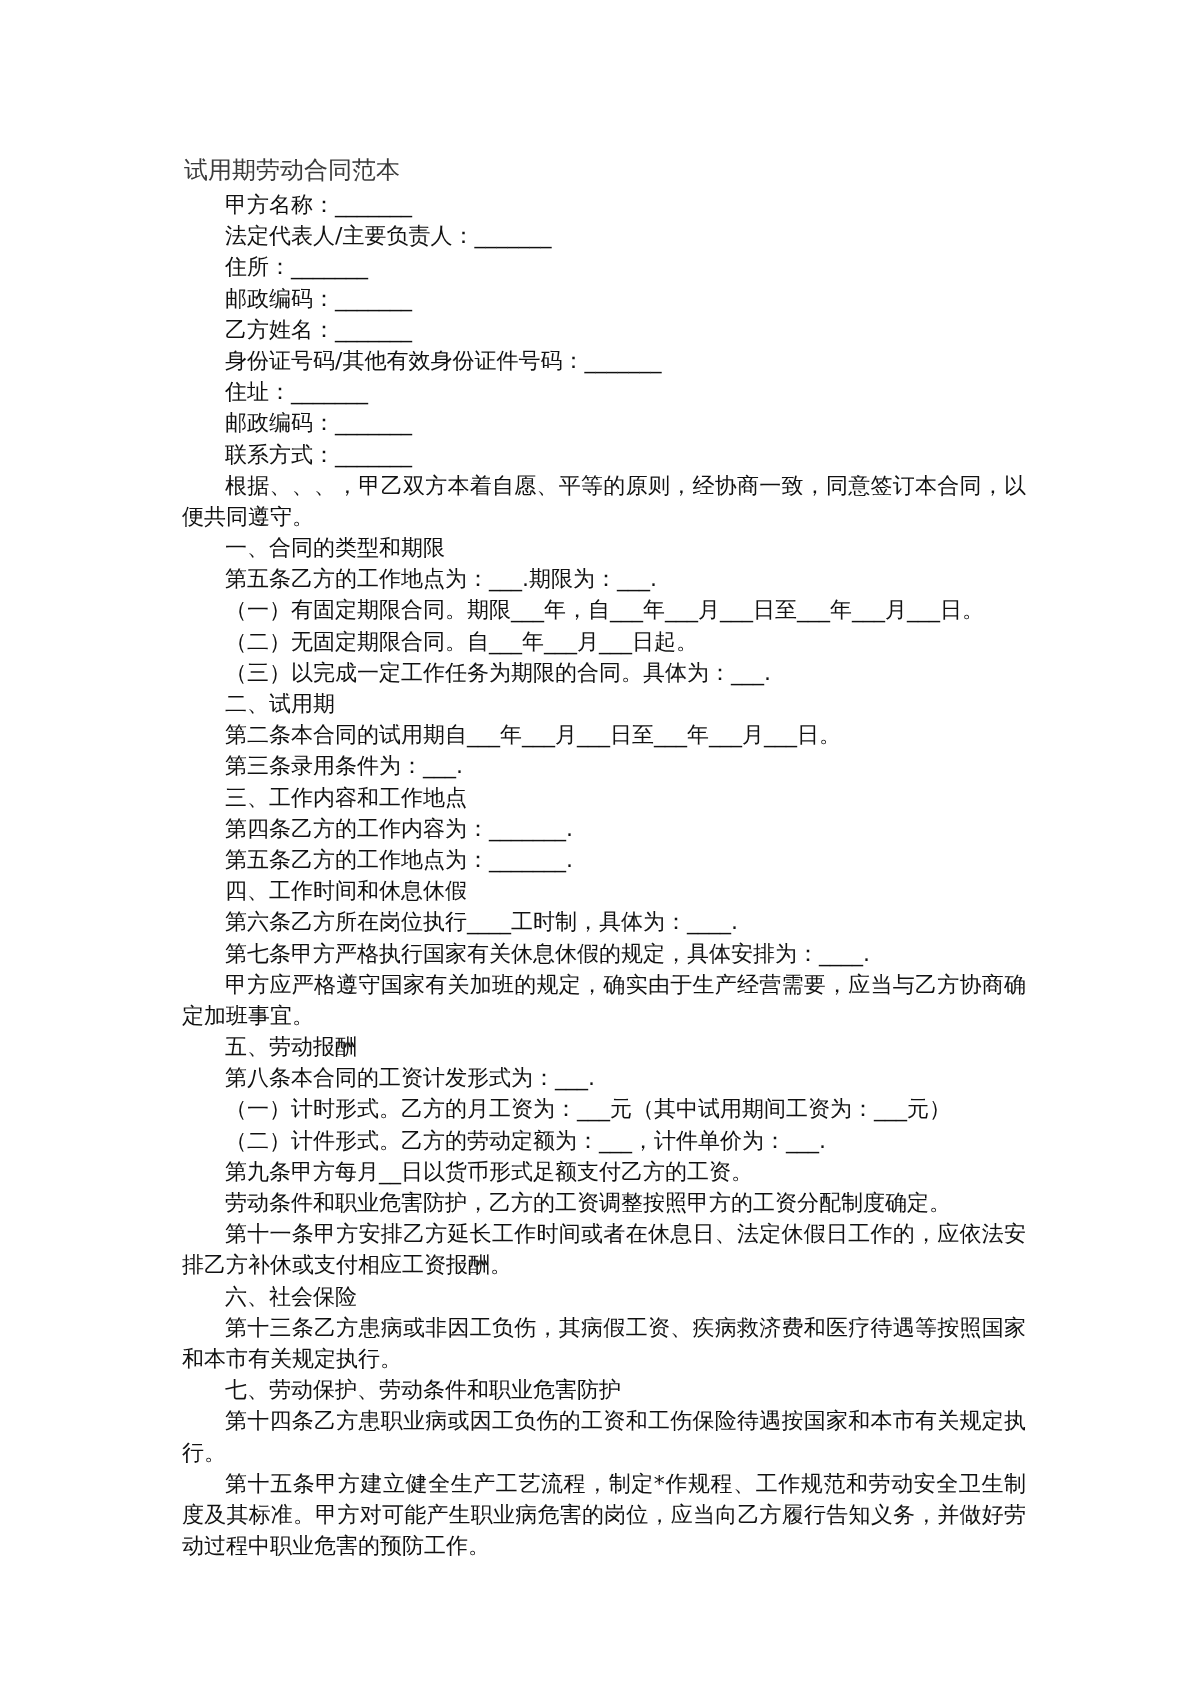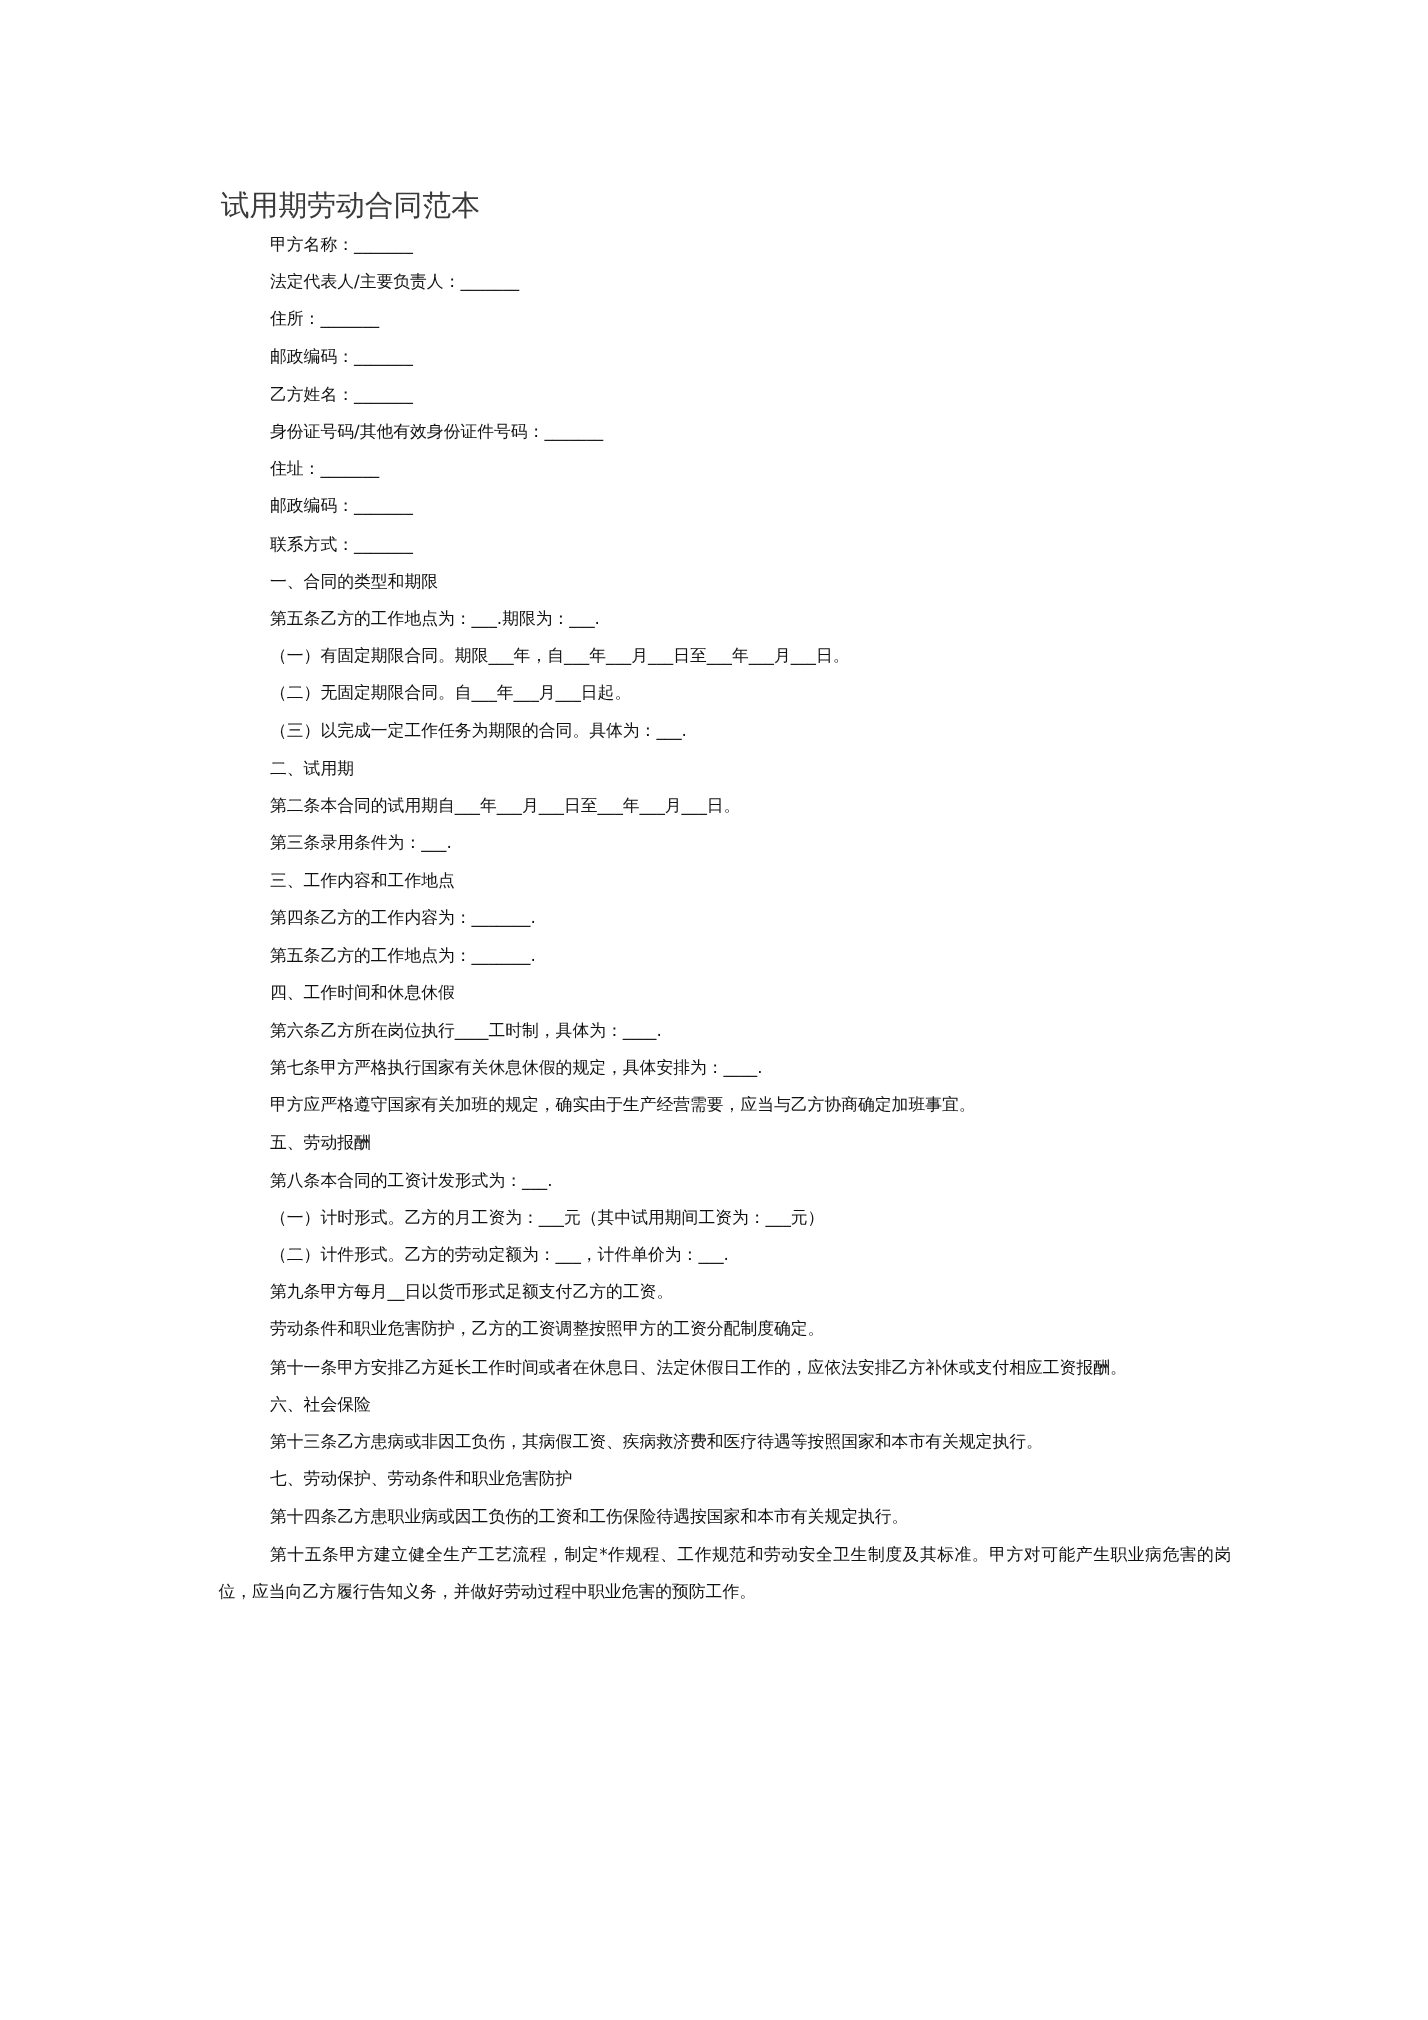--- a/index.html
+++ b/index.html
@@ -2,46 +2,47 @@
 <html><head>
 <meta charset="utf-8">
 <style>
   html, body { margin: 0; padding: 0; background: #ffffff; }
   body { width: 1190px; height: 1683px; position: relative; overflow: hidden; }
   .page {
     position: absolute; left: 0; top: 0; width: 1190px; height: 1683px; background: #fff;
   }
   .title {
     position: absolute; left: 184px; top: 156px;
-    font-family: Liberation Sans, sans-serif;
+    font-family: Liberation Mono, monospace;
     font-size: 24px; line-height: 32px; color: #3a3a3a; font-weight: normal;
     margin: 0; white-space: nowrap;
   }
   .body {
     position: absolute; left: 182px; top: 189px; width: 844px;
     font-family: "DejaVu Sans", "Liberation Sans", sans-serif;
-    font-size: 14px; line-height: 31.19px; color: #111;
+    font-size: 22px; line-height: 31.19px; color: #111;
   }
   .p { margin: 0; text-indent: 43px; text-align: justify; word-break: break-all; }
 </style>
 </head>
 <body>
 
 <div class="page">
   <h1 class="title">试用期劳动合同范本</h1>
   <div class="body">
     <p class="p">甲方名称：_______</p>
     <p class="p">法定代表人/主要负责人：_______</p>
     <p class="p">住所：_______</p>
     <p class="p">邮政编码：_______</p>
     <p class="p">乙方姓名：_______</p>
     <p class="p">身份证号码/其他有效身份证件号码：_______</p>
     <p class="p">住址：_______</p>
     <p class="p">邮政编码：_______</p>
     <p class="p">联系方式：_______</p>
+    <p class="p">根据、、、，甲乙双方本着自愿、平等的原则，经协商一致，同意签订本合同，以便共同遵守。</p>
     <p class="p">一、合同的类型和期限</p>
     <p class="p">第五条乙方的工作地点为：___.期限为：___.</p>
     <p class="p">（一）有固定期限合同。期限___年，自___年___月___日至___年___月___日。</p>
     <p class="p">（二）无固定期限合同。自___年___月___日起。</p>
     <p class="p">（三）以完成一定工作任务为期限的合同。具体为：___.</p>
     <p class="p">二、试用期</p>
     <p class="p">第二条本合同的试用期自___年___月___日至___年___月___日。</p>
     <p class="p">第三条录用条件为：___.</p>
     <p class="p">三、工作内容和工作地点</p>
     <p class="p">第四条乙方的工作内容为：_______.</p>

